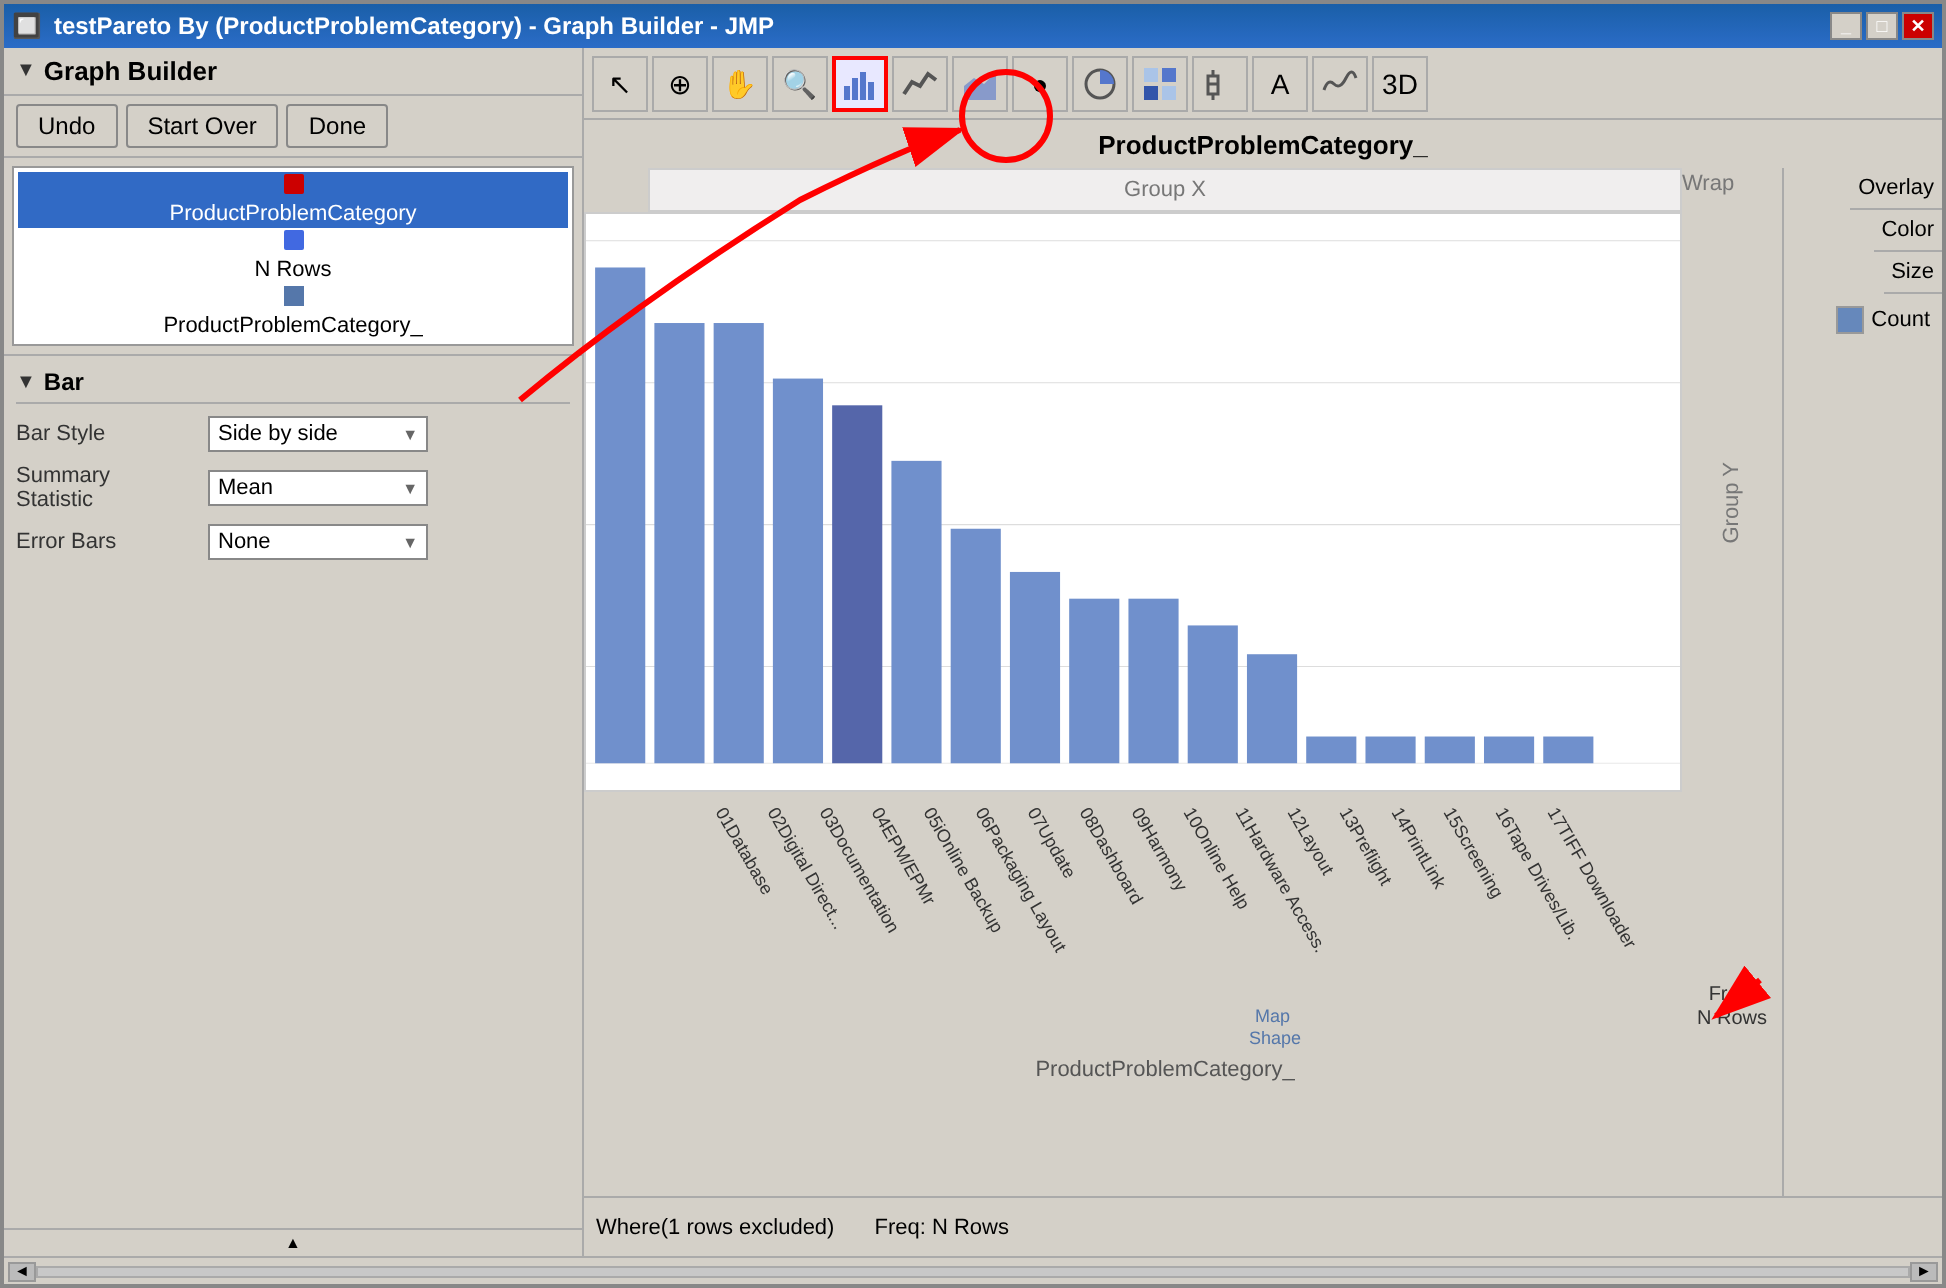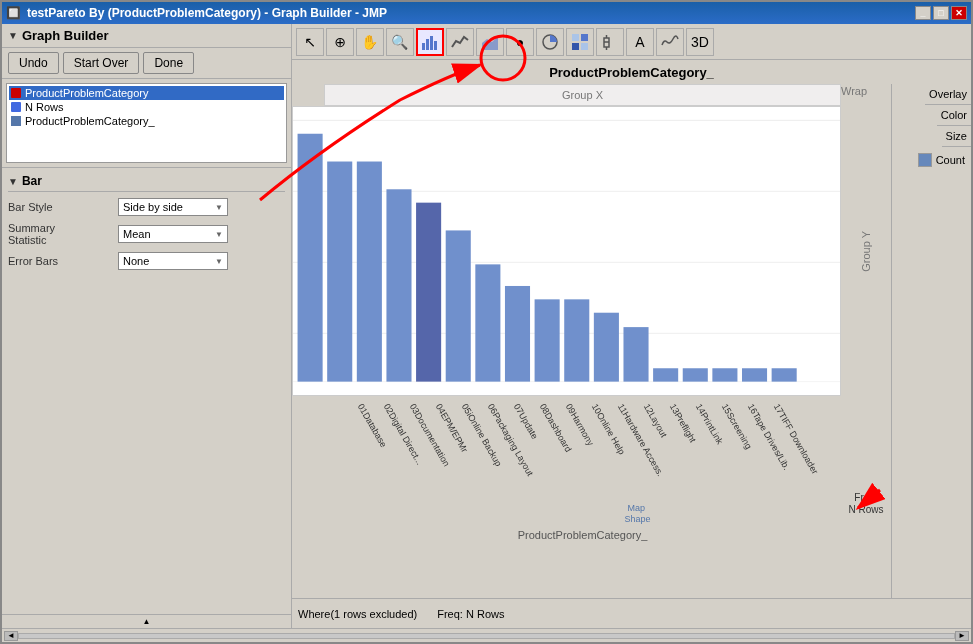--- a/index.html
+++ b/index.html
@@ -85,20 +85,21 @@
       padding: 2px;
       min-height: 80px;
     }
     .var-item {
       display: flex;
       align-items: center;
       gap: 4px;
       padding: 1px 2px;
       font-size: 11px;
       cursor: default;
+      flex-direction: column;
     }
     .var-item.selected { background: #316ac5; color: white; }
     .var-icon-red { width: 10px; height: 10px; background: #c00; display: inline-block; border-radius: 1px; }
     .var-icon-blue { width: 10px; height: 10px; background: #4169e1; display: inline-block; border-radius: 1px; }
     .var-icon-bar { width: 10px; height: 10px; background: #5577aa; display: inline-block; }
     
     .bar-section {
       padding: 6px;
       flex: 1;
     }
@@ -109,21 +110,21 @@
       display: flex;
       align-items: center;
       gap: 4px;
       border-bottom: 1px solid #aaa;
       padding-bottom: 3px;
     }
     .property-row {
       display: flex;
       align-items: center;
       margin-bottom: 6px;
-      gap: 20px;
+      gap: 6px;
     }
     .property-label {
       width: 90px;
       font-size: 11px;
       color: #333;
     }
     .dropdown {
       background: white;
       border: 1px solid #888;
       padding: 2px 4px;

